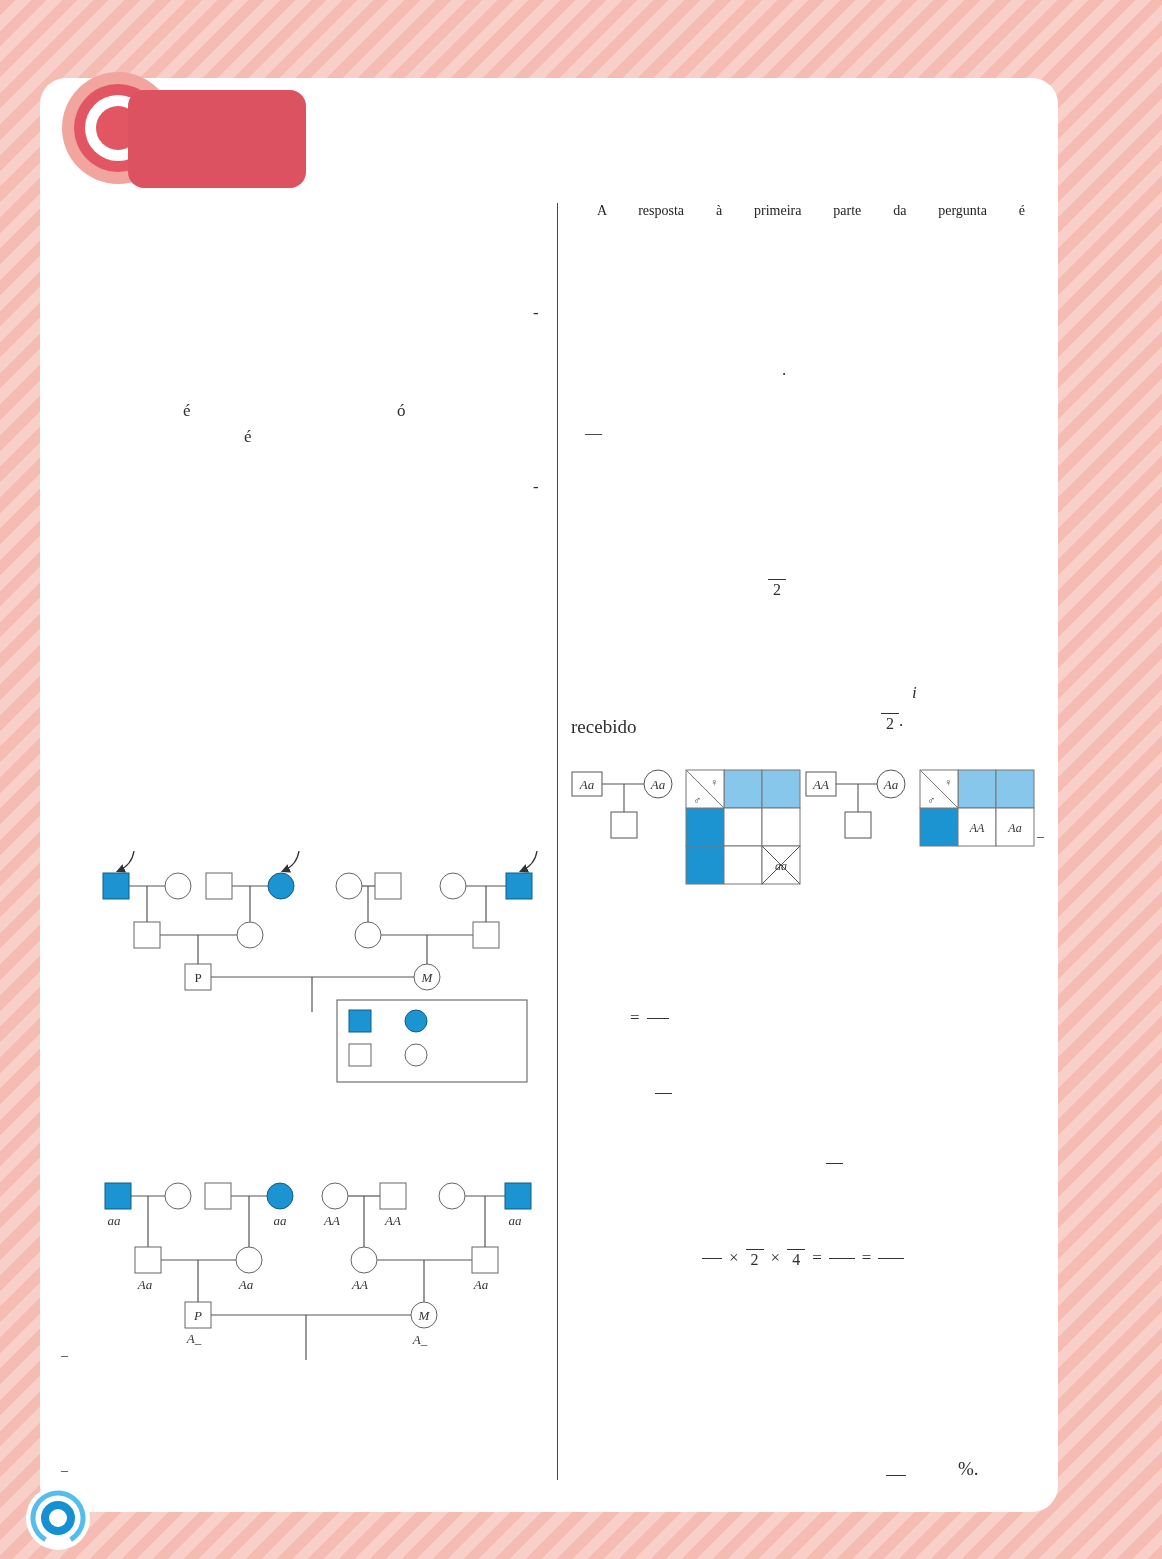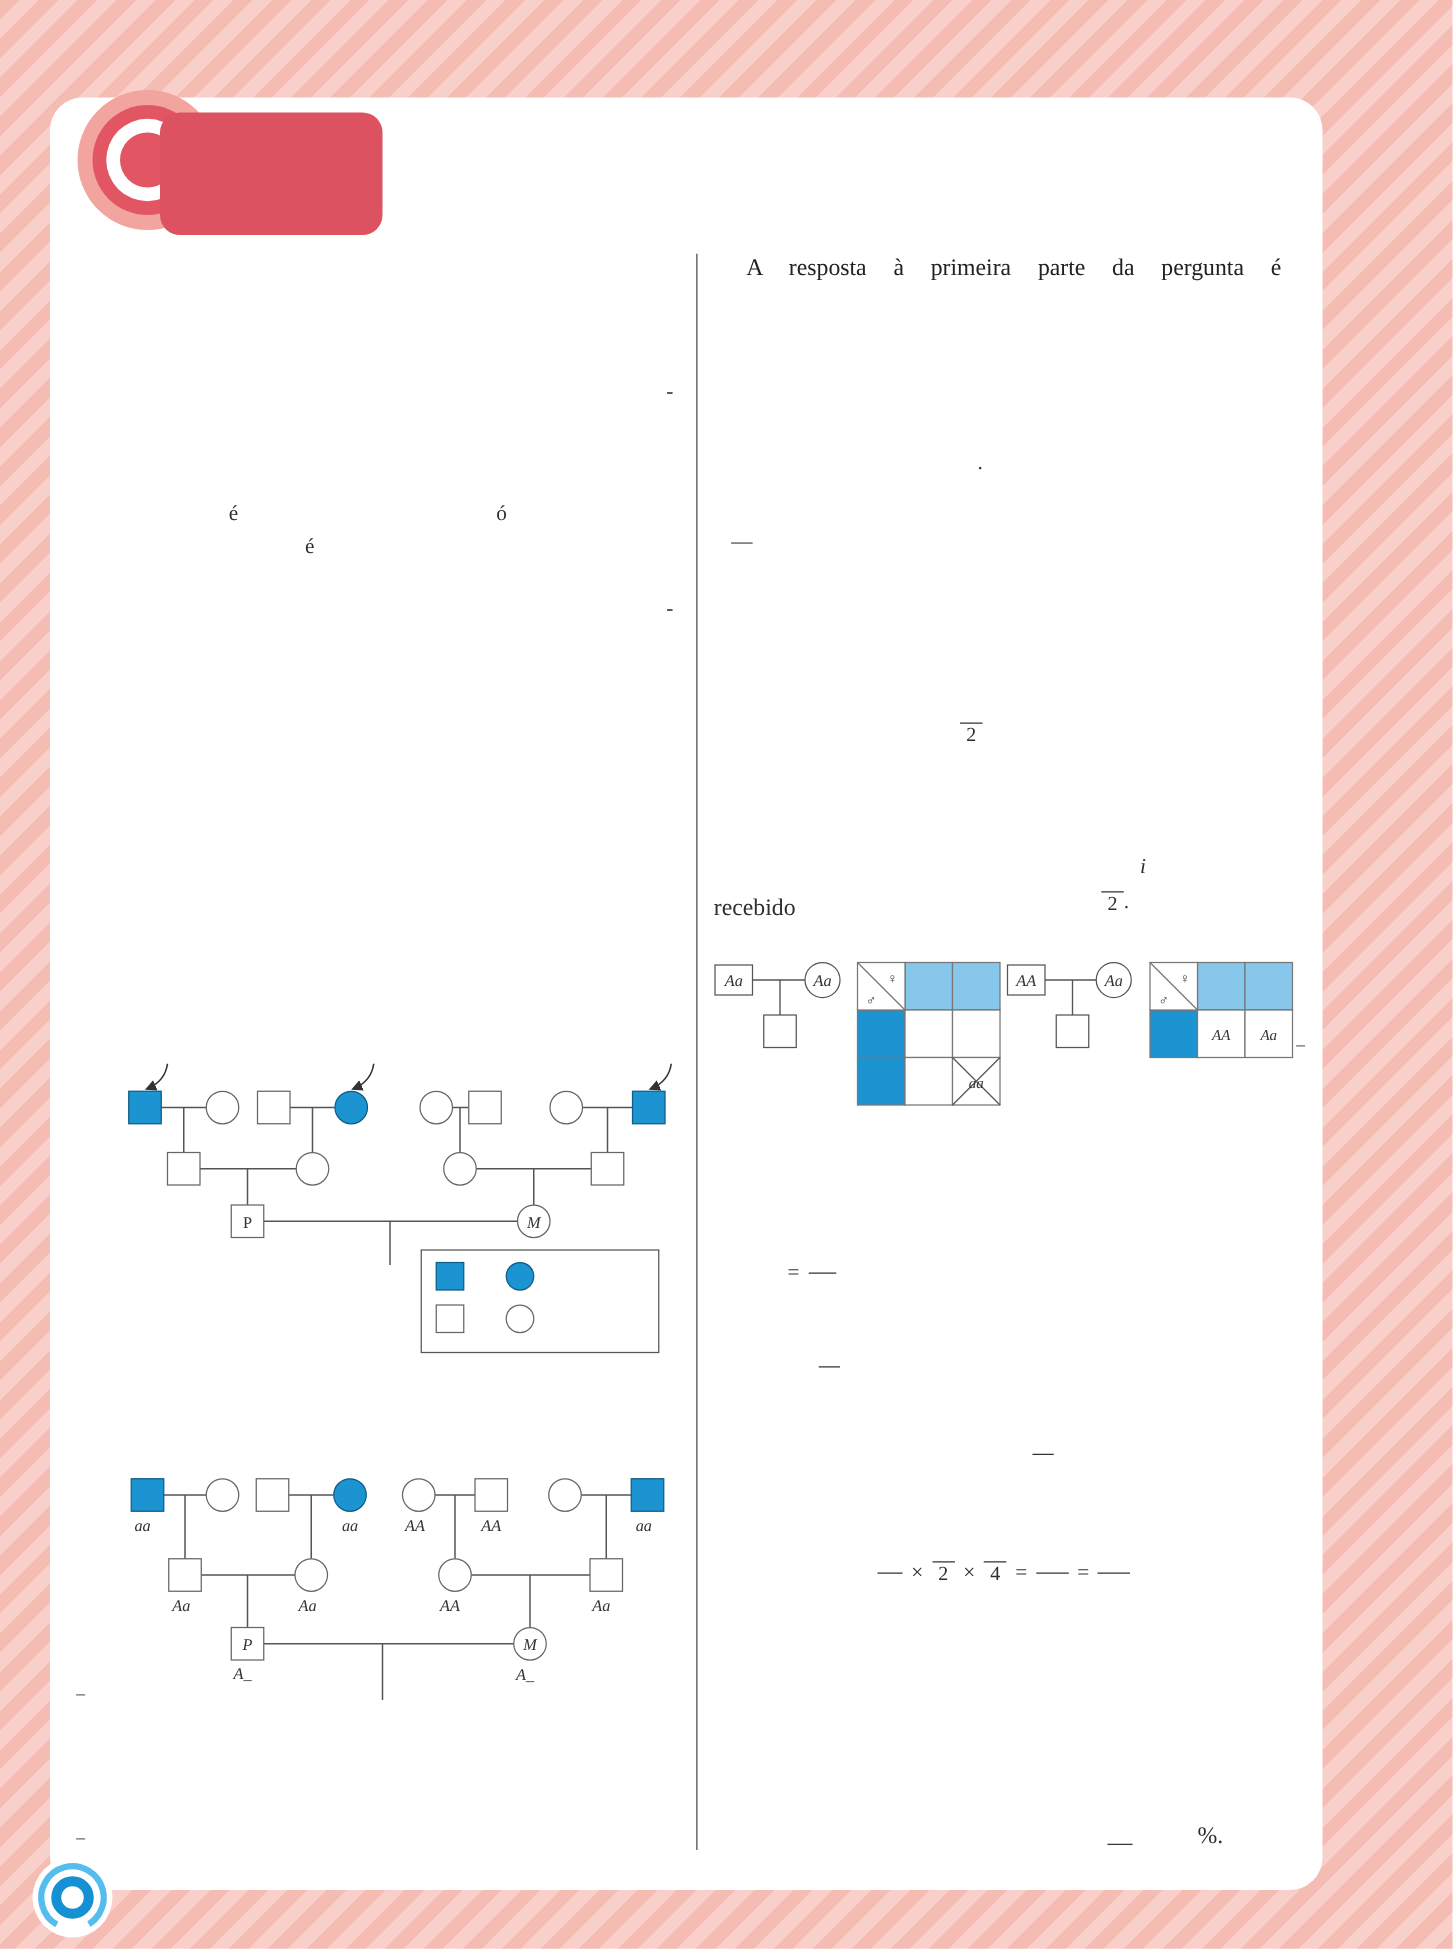--- a/index.html
+++ b/index.html
@@ -16,21 +16,21 @@
     background:#ffffff; border-radius:26px;
   }
   .abs { position:absolute; }
   .divider { position:absolute; left:557px; top:203px; width:1px; height:1277px; background:#4a4a4a; }
   .badge {
     position:absolute; left:128px; top:90px; width:178px; height:98px;
     background:#dc5260; border-radius:16px;
   }
   .intro {
     position:absolute; left:597px; top:202px; width:428px;
-    font-size:19px; line-height:1.35; text-align:justify; text-align-last:justify;
+    font-size:14px; line-height:1.35; text-align:justify; text-align-last:justify;
     color:#222;
   }
   .t17 { font-size:17px; }
   .t19 { font-size:19px; }
   .t14 { font-size:14px; }
   .ital { font-style:italic; }
   .frac {
     display:inline-block; text-align:center; border-top:1.4px solid #333;
     padding:2px 5px 0; font-size:16px; line-height:1; vertical-align:middle;
   }

